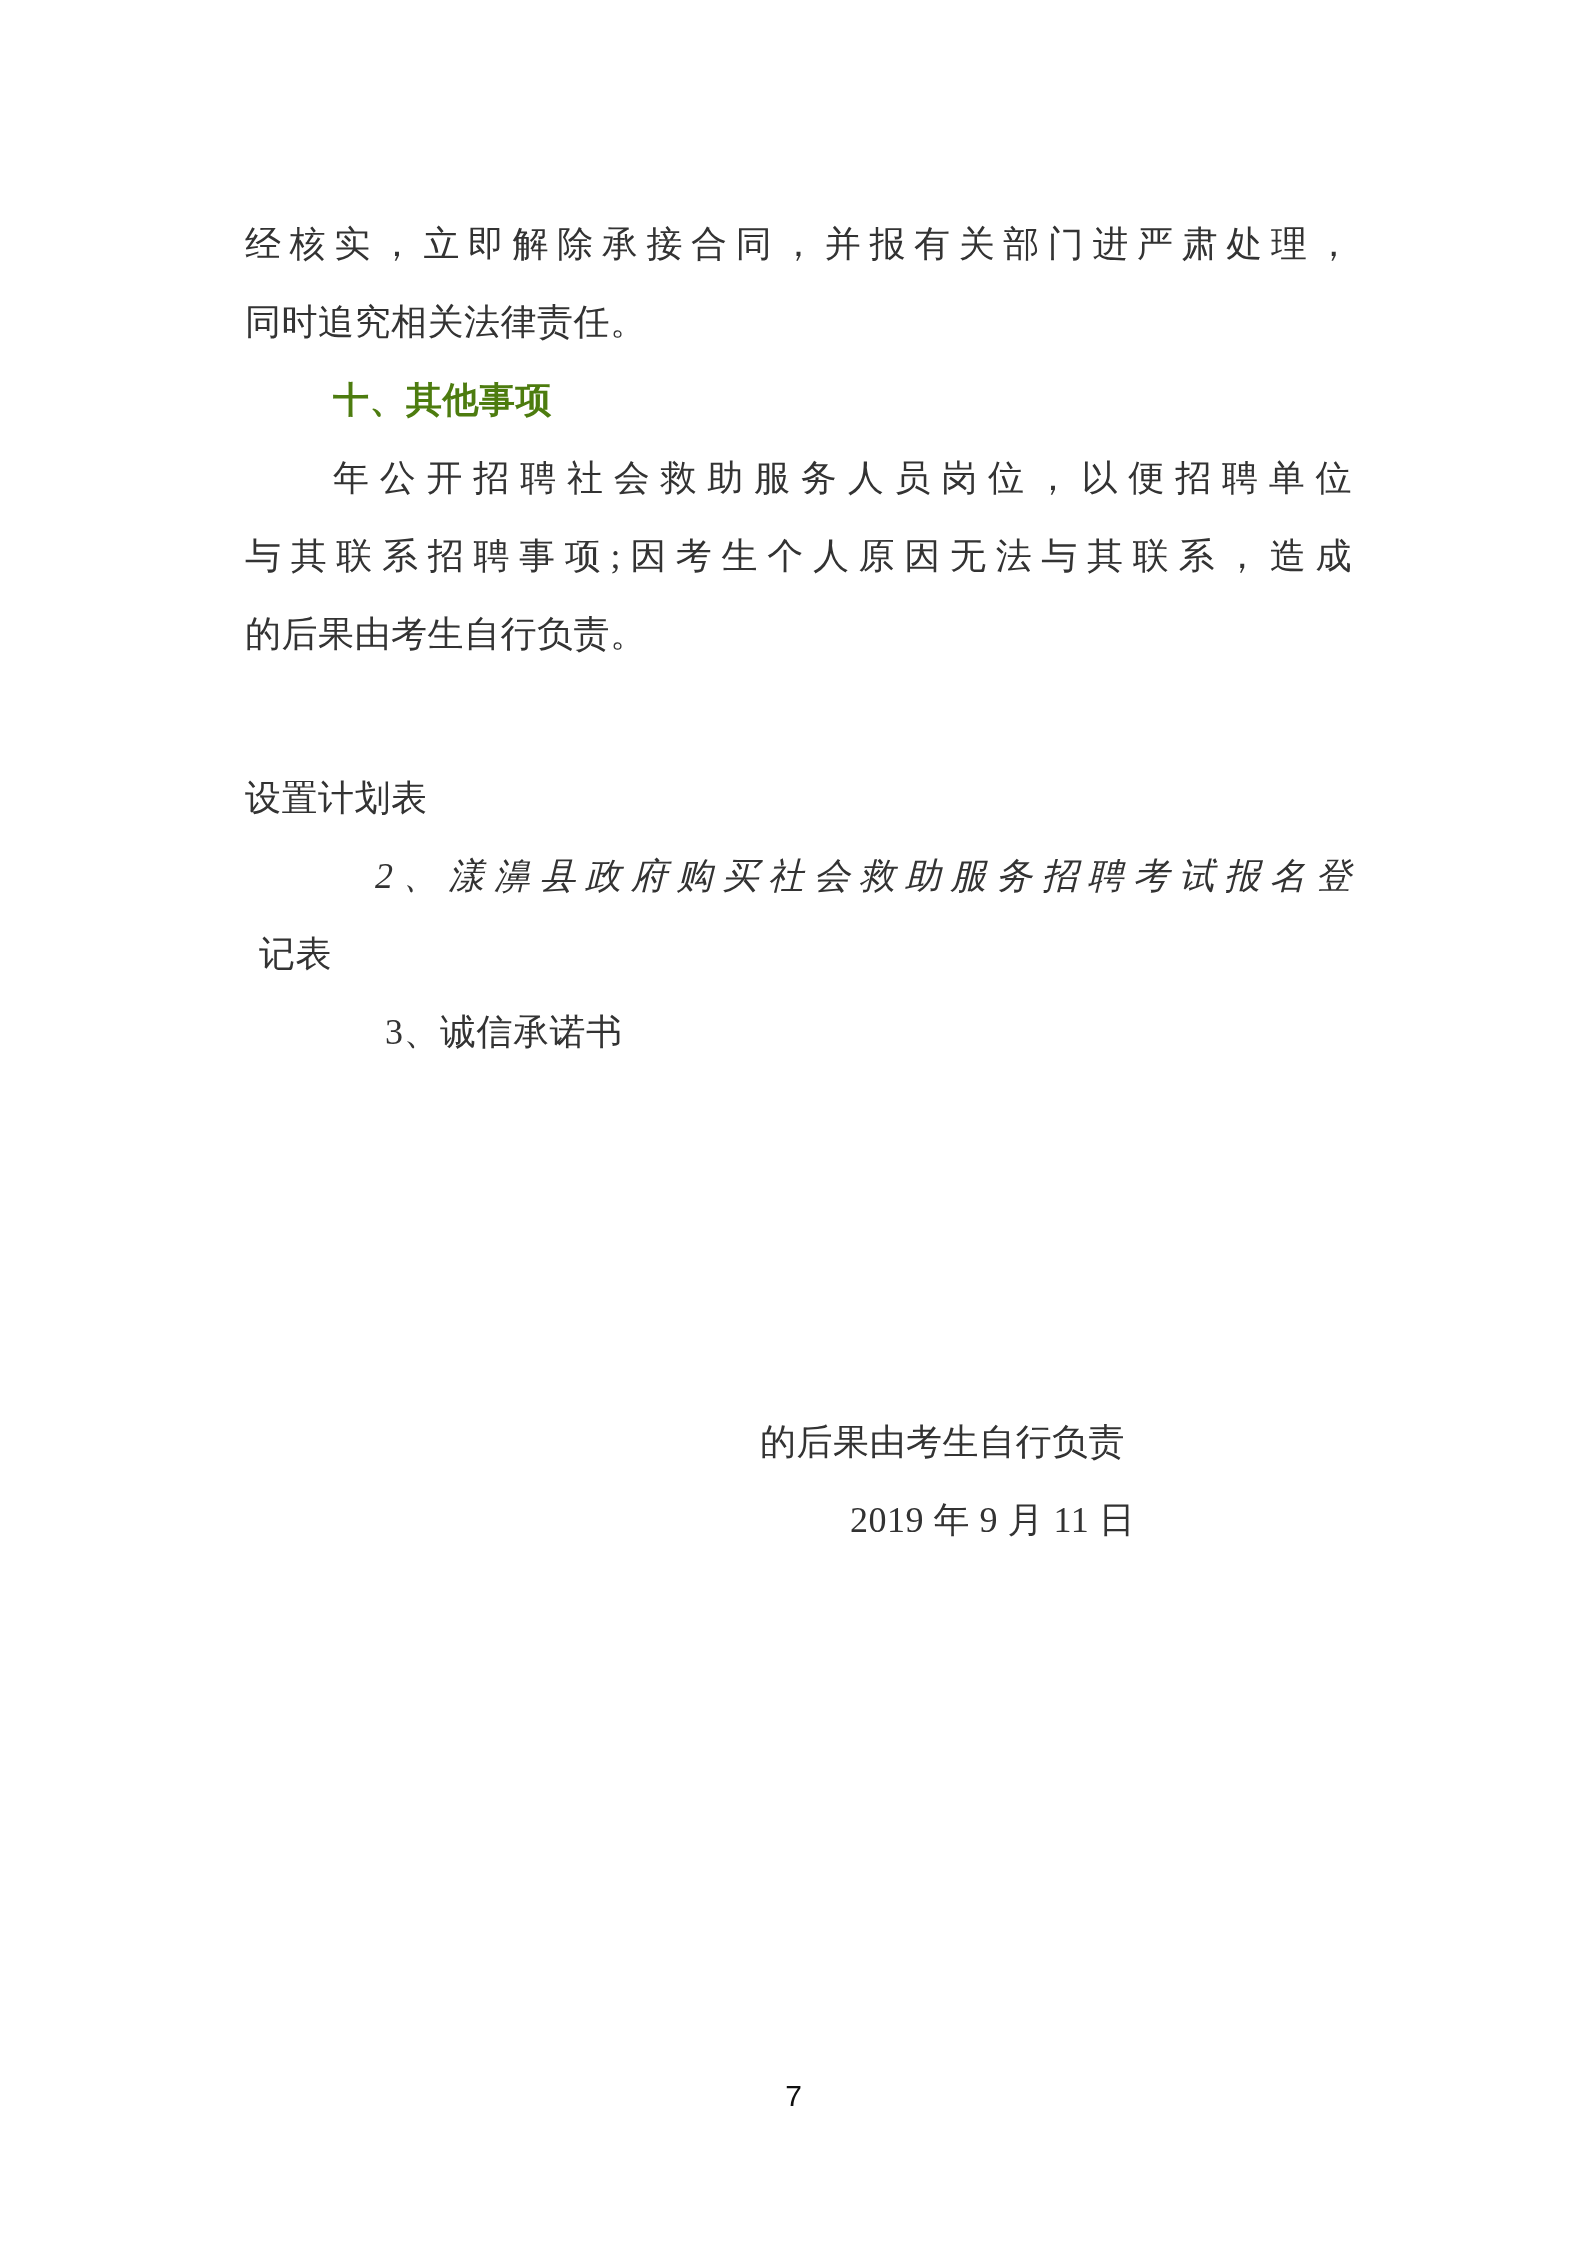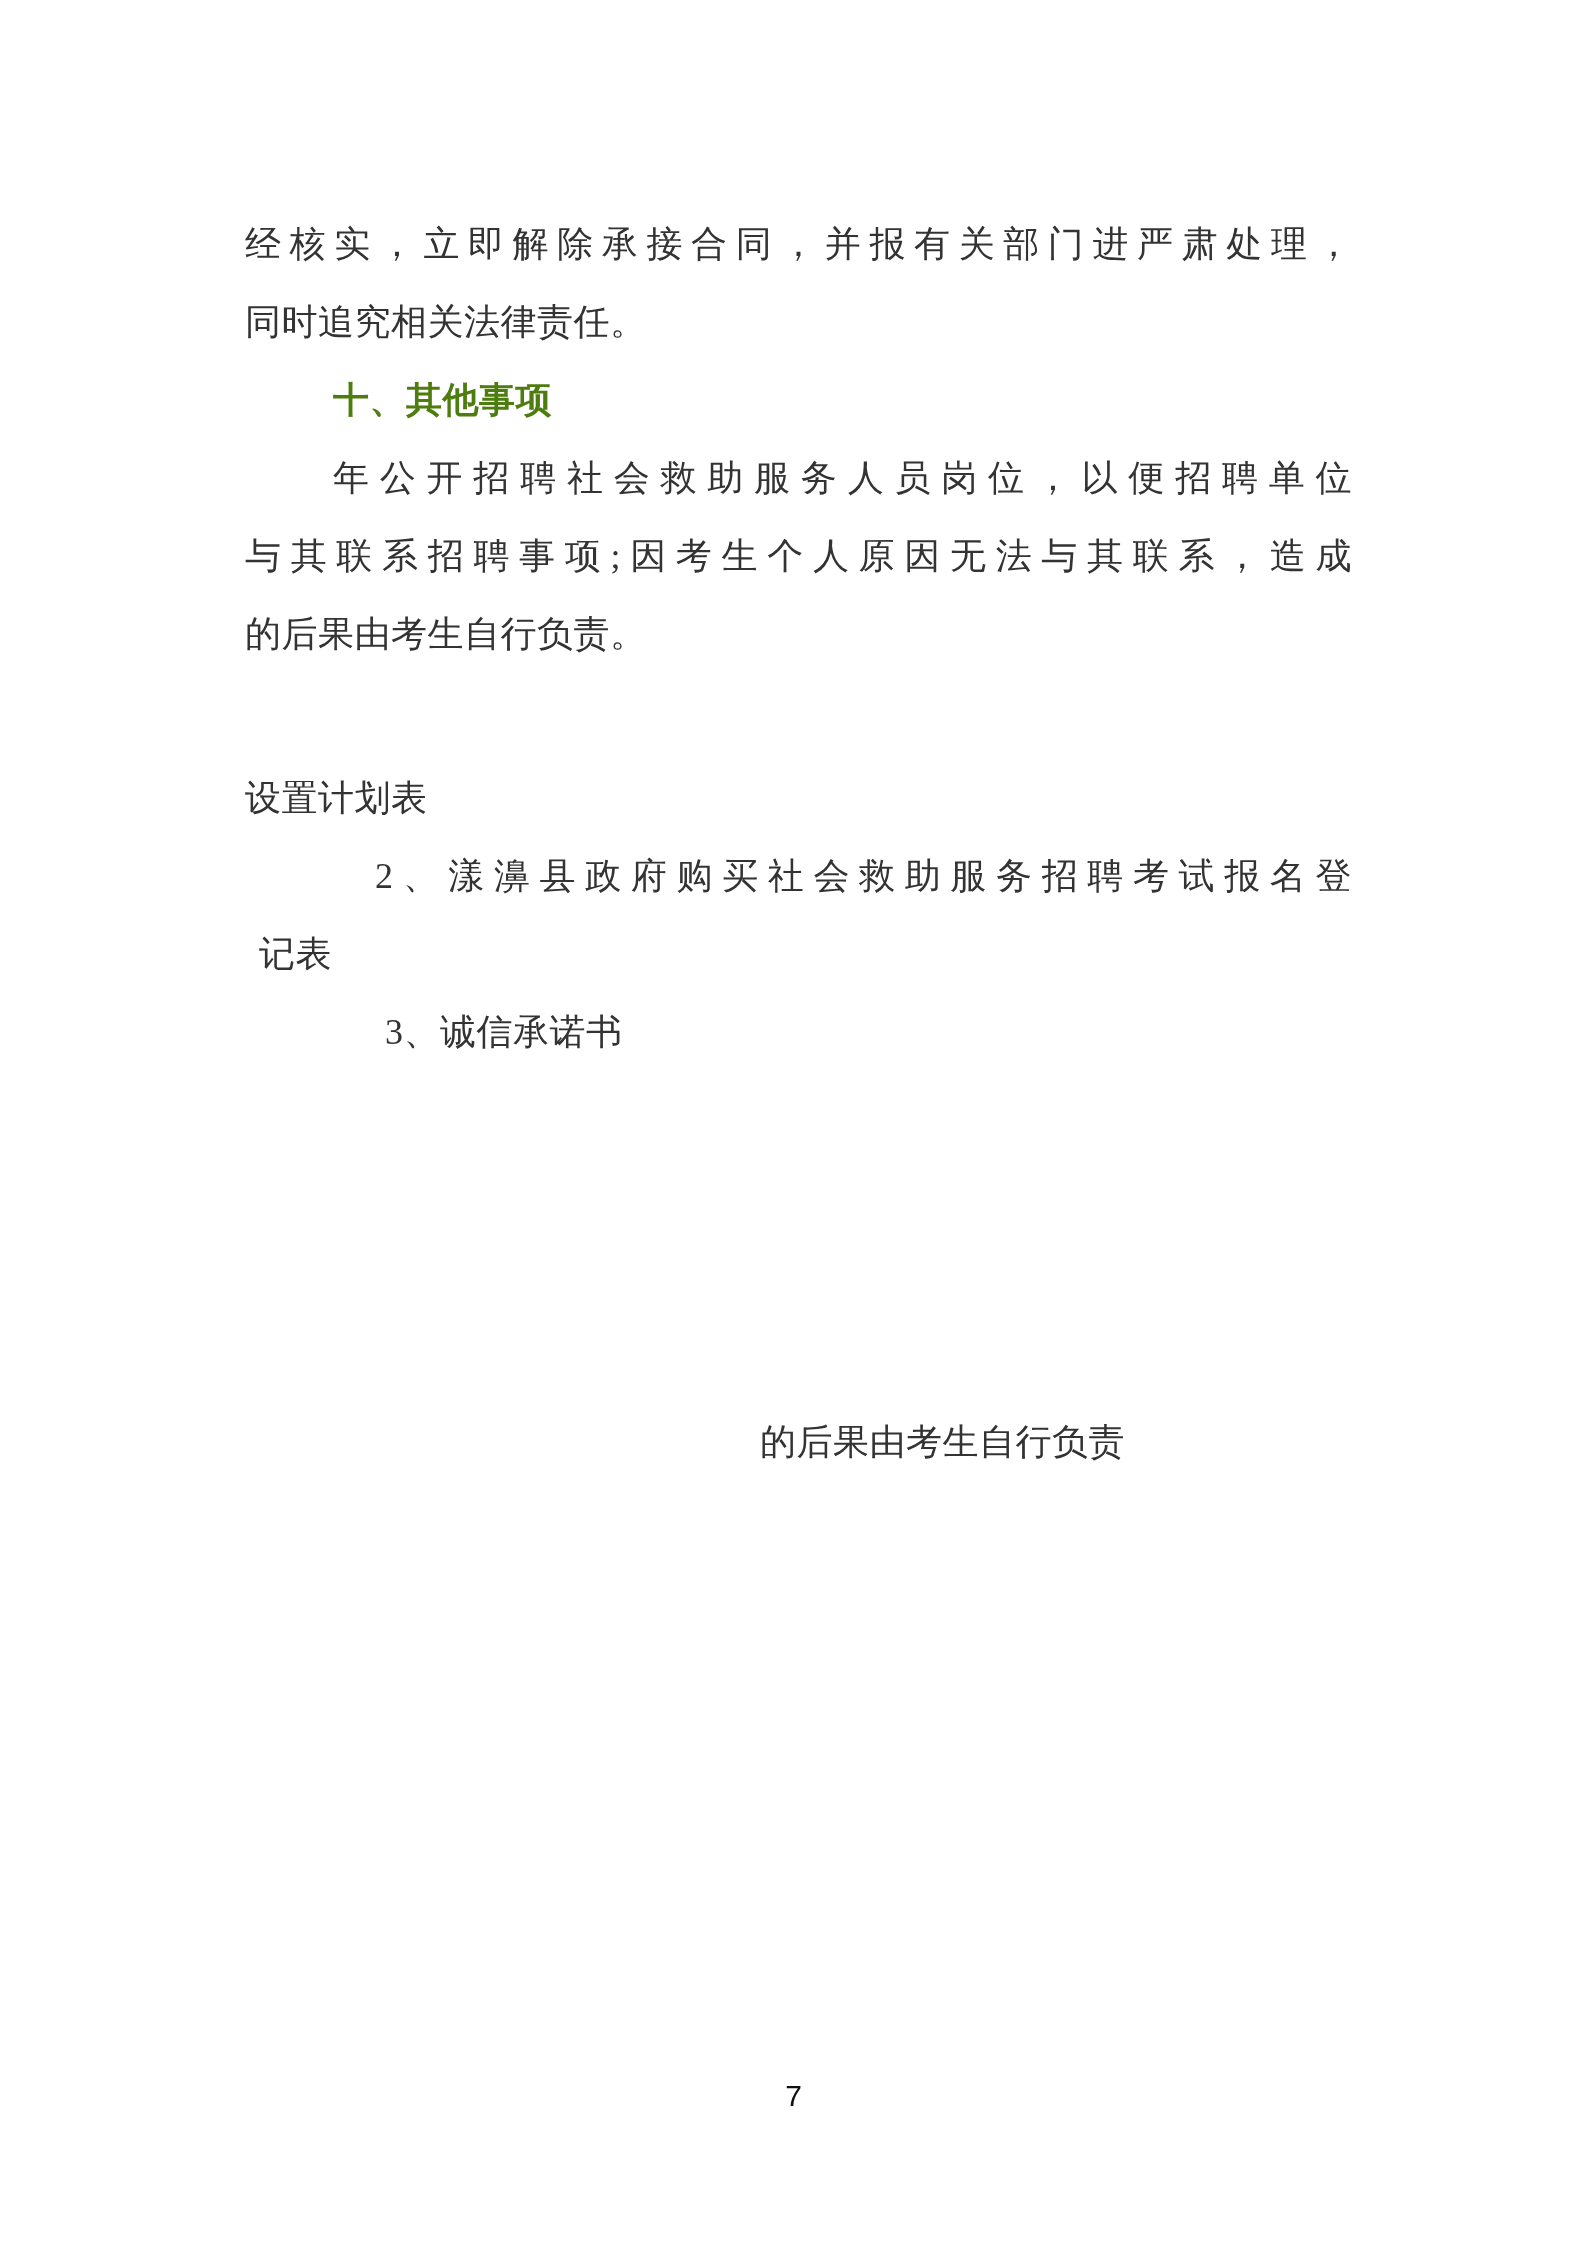--- a/index.html
+++ b/index.html
@@ -27,21 +27,21 @@
     line-height: 78px;
     font-size: 36px;
     letter-spacing: 0.5px;
   }
   
   .fill {
     text-align: justify;
     text-align-last: justify;
   }
   .indent-2em   { padding-left: 88px; }   
-  .indent-item2 { padding-left: 130px; }  
+  .indent-item2 { padding-left: 130px; font-style: italic; }  
   .indent-cont  { padding-left: 14px; }   
   .indent-item3 { padding-left: 140px; }  
   .heading {
     font-family: "Liberation Sans", "DejaVu Sans", sans-serif;
     font-weight: 700;
     color: #4d7c0f;
   }
   .gap-attachments { height: 86px; }
   .gap-signature   { height: 332px; }
   .sig-line  { padding-left: 515px; }
@@ -84,17 +84,18 @@
     <div class="line fill indent-item2">2、漾濞县政府购买社会救助服务招聘考试报名登</div>
 
     <div class="line indent-cont">记表</div>
 
     <div class="line indent-item3">3、诚信承诺书</div>
 
     <div class="gap-signature"></div>
 
     <div class="line sig-line">的后果由考生自行负责</div>
 
+    <div class="line date-line">2019 年 9 月 11 日</div>
 
   </div>
 
   <div class="page-number">7</div>
 </div>
 
 </body></html>

